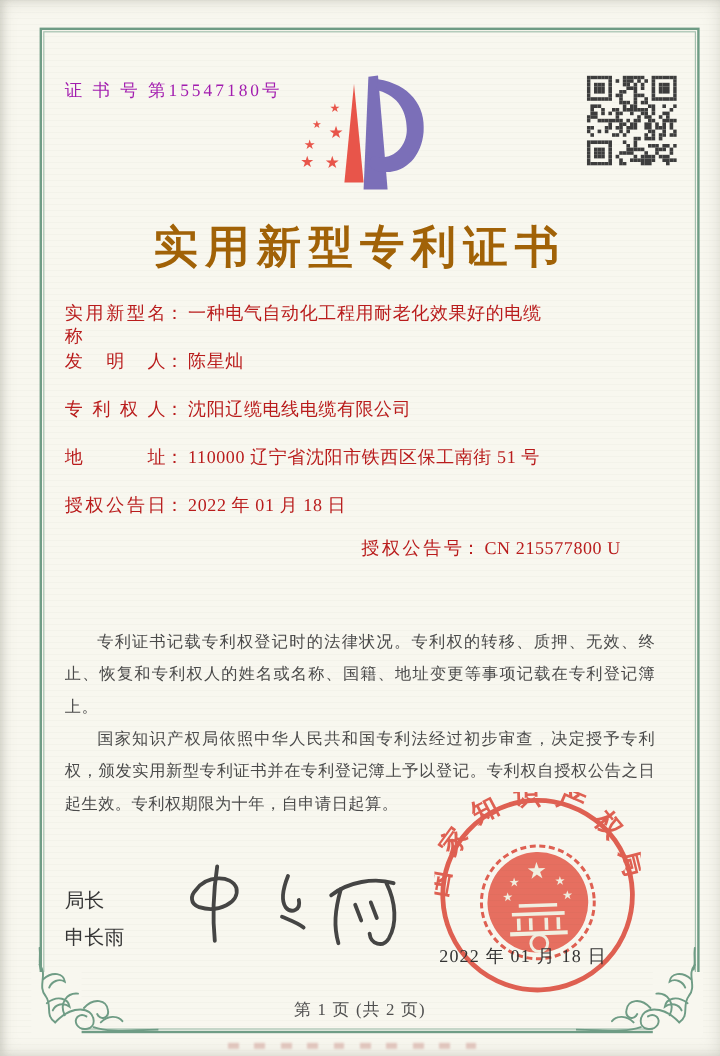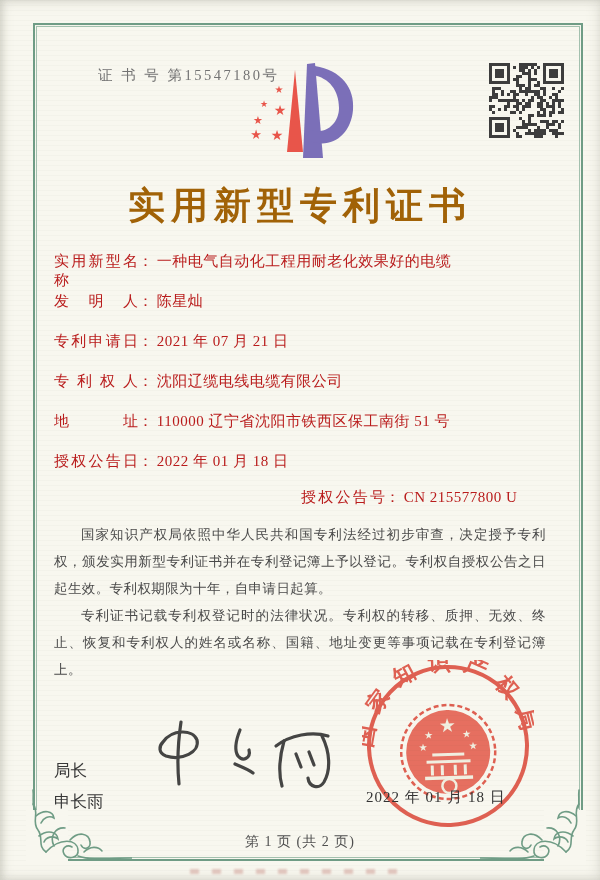--- a/index.html
+++ b/index.html
@@ -12,38 +12,38 @@
   .page::before{ 
     content:"";position:absolute;inset:0;pointer-events:none;
     background:repeating-linear-gradient(180deg, rgba(150,160,140,.05) 0 1px, transparent 1px 5px);
   }
   .frame{position:absolute;left:33px;top:23px;width:546px;height:834px;border:2px solid #6f9c85;}
   .frame-inner{position:absolute;inset:1px;border:1px solid #a3c0ae;}
   .flourish{position:absolute;top:752px;width:106px;height:110px;}
   .flourish.left{left:26px;}
   .flourish.right{left:480px;transform:scaleX(-1);}
 
-  .cert-number{position:absolute;left:54px;top:66px;font-size:14.5px;letter-spacing:2.5px;color:#737373;margin-left:44px;}
+  .cert-number{position:absolute;left:54px;top:66px;font-size:14.5px;letter-spacing:2.5px;color:#a21caf;}
   .logo{position:absolute;left:249px;top:60px;}
   .qr{position:absolute;left:489px;top:63px;width:75px;height:75px;}
 
   .title{position:absolute;left:0;right:0;top:181px;text-align:center;
     font-size:37px;font-weight:600;letter-spacing:6px;color:#a16207;}
 
   .fields{position:absolute;left:54px;top:252px;right:48px;font-size:15px;color:#b91c1c;}
   .frow{height:40px;position:relative;}
   .flabel{display:inline-block;width:84px;text-align:justify;text-align-last:justify;vertical-align:top;}
   .fvalue{letter-spacing:.5px;}
   .gaz2{position:absolute;left:247px;top:0;margin-top:36px;}
 
   .paras{position:absolute;left:54px;top:521px;width:492px;font-size:13.5px;line-height:27px;
     text-align:justify;color:#4a4a4a;}
   .paras p{margin:0;text-indent:2em;letter-spacing:.4px;}
 
-  .officer{position:absolute;left:54px;top:755px;font-size:16.5px;line-height:31px;color:#373737;}
+  .officer{position:absolute;left:54px;top:735px;font-size:16.5px;line-height:31px;color:#373737;}
   .signature{position:absolute;left:148px;top:712px;}
 
   .seal{position:absolute;left:362px;top:660px;mix-blend-mode:multiply;opacity:.93;}
   .seal-date{position:absolute;left:366px;top:788px;font-size:15px;letter-spacing:1px;color:#333;z-index:5;}
 
   .footer{position:absolute;left:0;right:0;top:833px;text-align:center;font-size:14px;
     letter-spacing:1px;color:#4f4f4f;}
   .artifact{position:absolute;left:190px;top:869px;width:220px;height:5px;opacity:.28;
     background:repeating-linear-gradient(90deg,#b0514a 0 9px,transparent 9px 22px);filter:blur(1px);}
 </style>
@@ -409,44 +409,40 @@
   <div class="fields">
     <div class="frow">
       <span class="flabel">实用新型名称</span><span>：</span>
       <span class="fvalue">一种电气自动化工程用耐老化效果好的电缆</span>
     </div>
     <div class="frow">
       <span class="flabel">发明人</span><span>：</span>
       <span class="fvalue">陈星灿</span>
     </div>
     <div class="frow">
-      <span class="flabel">专利申请日</span><span>：</span>
-      <span class="fvalue">2021 年 07 月 21 日</span>
-    </div>
-    <div class="frow">
       <span class="flabel">专利权人</span><span>：</span>
       <span class="fvalue">沈阳辽缆电线电缆有限公司</span>
     </div>
     <div class="frow">
       <span class="flabel">地址</span><span>：</span>
       <span class="fvalue">110000 辽宁省沈阳市铁西区保工南街 51 号</span>
     </div>
     <div class="frow">
       <span class="flabel">授权公告日</span><span>：</span>
       <span class="fvalue">2022 年 01 月 18 日</span>
       <span class="gaz2">
         <span class="flabel">授权公告号</span><span>：</span>
         <span class="fvalue">CN 215577800 U</span>
       </span>
     </div>
   </div>
 
   <div class="paras">
+    <p>专利证书记载专利权登记时的法律状况。专利权的转移、质押、无效、终止、恢复和专利权人的姓名或名称、国籍、地址变更等事项记载在专利登记簿上。</p>
     <p>国家知识产权局依照中华人民共和国专利法经过初步审查，决定授予专利权，颁发实用新型专利证书并在专利登记簿上予以登记。专利权自授权公告之日起生效。专利权期限为十年，自申请日起算。</p>
-    <p>专利证书记载专利权登记时的法律状况。专利权的转移、质押、无效、终止、恢复和专利权人的姓名或名称、国籍、地址变更等事项记载在专利登记簿上。</p>
   </div>
 
   <div class="officer">
     <div>局长</div>
     <div>申长雨</div>
   </div>
 
   <svg class="signature" width="200" height="84" viewBox="0 0 200 84" xmlns="http://www.w3.org/2000/svg">
     <g fill="none" stroke="#2b2b2b" stroke-width="3.2" stroke-linecap="round" opacity=".87">
       <path d="M33,10 C30,30 29,52 31,72"></path>

